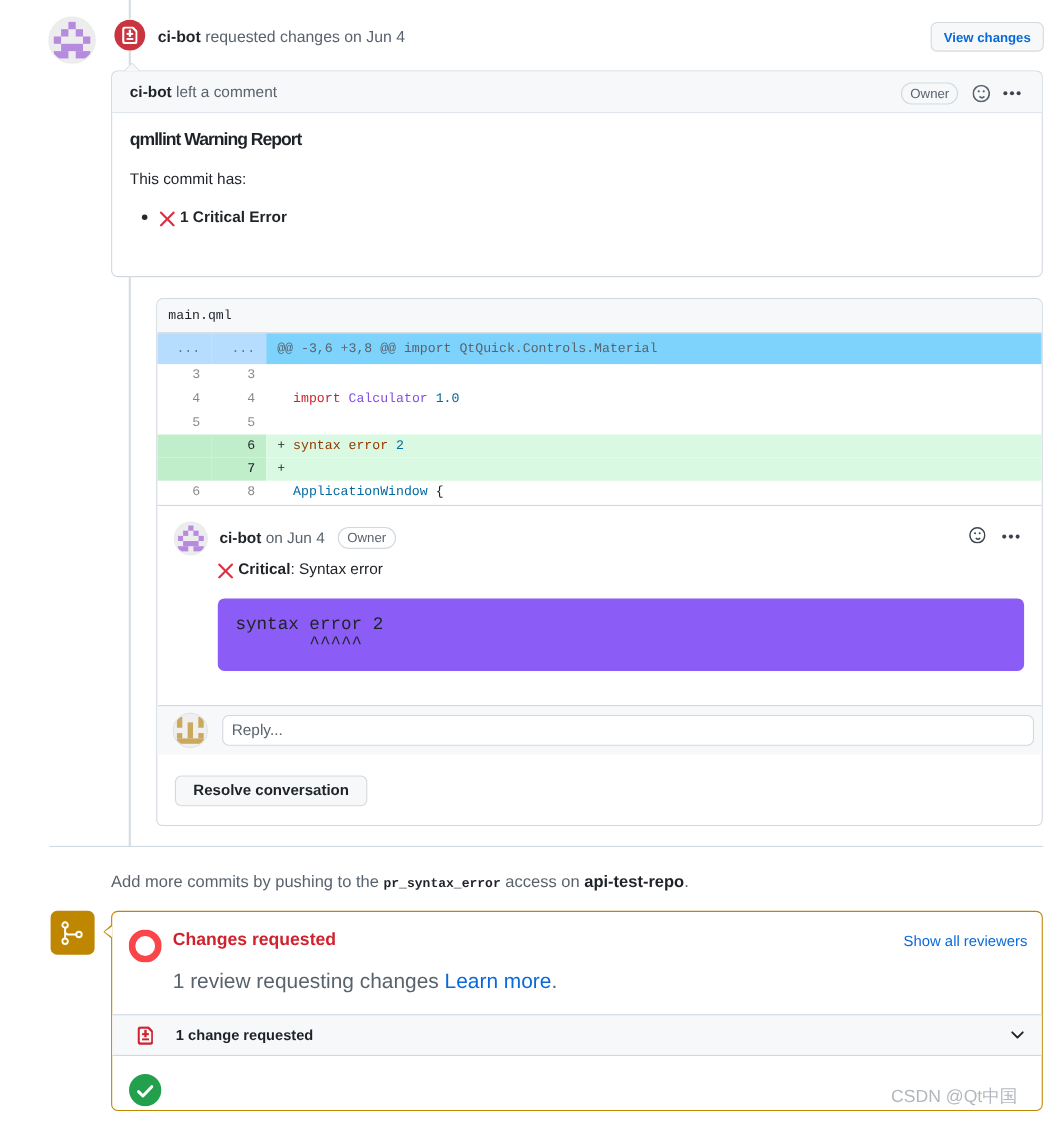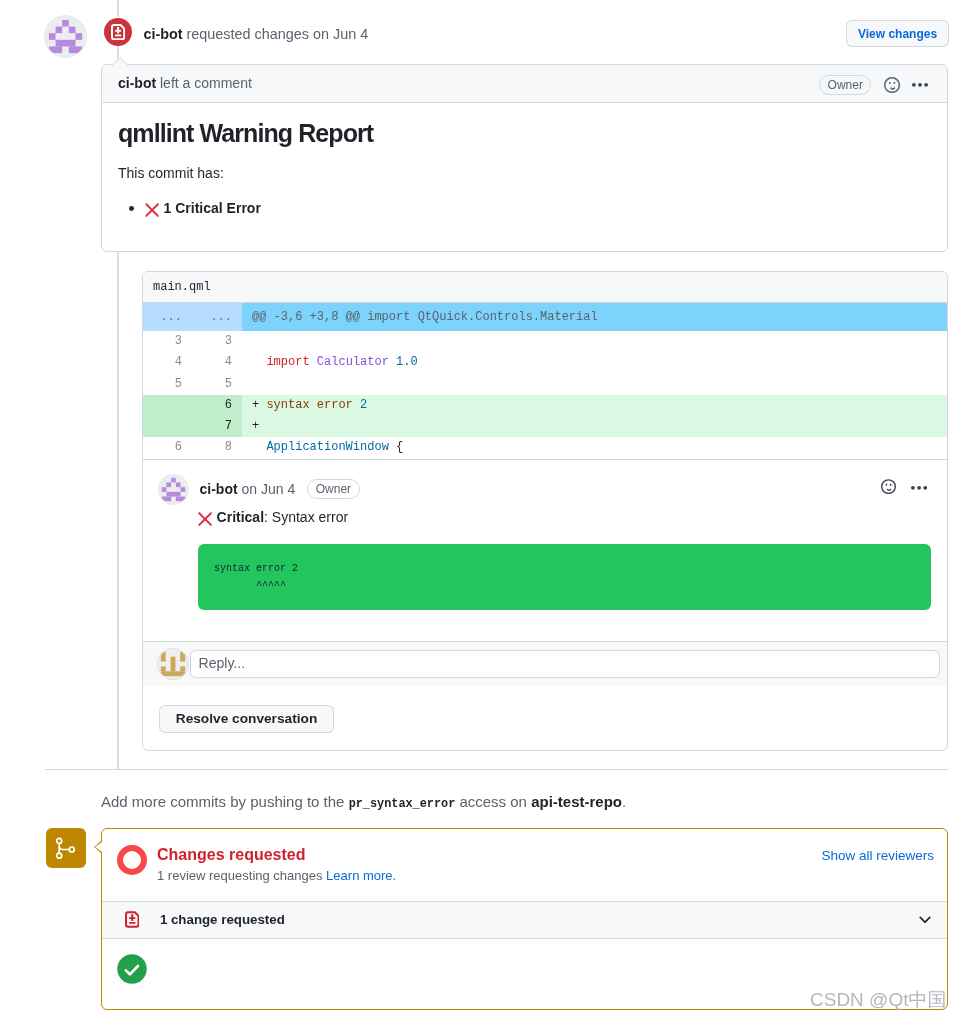--- a/index.html
+++ b/index.html
@@ -47,21 +47,21 @@
 
   .label-pill { display:inline-flex; align-items:center; justify-content:center;
      border:1px solid #d1d9e0; border-radius:2em; color:#59636e;
      font-size:12px; height:20px; padding:0 8px; background:transparent; }
 
   .icon-btn { position:absolute; color:#59636e; cursor:pointer; line-height:0; }
   .icon-btn svg { display:block; }
 
   
   .md { padding:14.8px 16px 16px; }
-  .md h2 { margin:0; font-size:25px; font-weight:700; line-height:1.25; color:#1f2328;
+  .md h2 { margin:0; font-size:16px; font-weight:700; line-height:1.25; color:#1f2328;
            letter-spacing:-0.92px; }
   .md p  { margin:14px 0 0; font-size:14px; line-height:1.5; }
   .md ul { margin:12px 0 0; padding-left:27px; list-style:none; }
   .md li { font-size:14px; line-height:25px; position:relative; }
   .md li::before { content:""; position:absolute; left:-16.2px; top:10.1px;
         width:4.8px; height:4.8px; border-radius:50%; background:#24292f; }
   .emoji { display:inline-block; width:14.2px; height:14.2px; vertical-align:-4.1px; margin-right:4.4px; }
 
   
   .diff-box { position:absolute; border:1px solid #d1d9e0; border-radius:6px; background:#fff; overflow:hidden;}
@@ -88,45 +88,45 @@
   .hk { color:#59636e; }
   .pl { color:#1f2328; }
 
   
   .ic { border-top:1px solid #d1d9e0; padding:15px 16px 31.2px 16px; position:relative;}
   .ic-head { display:flex; align-items:center; gap:11.5px; height:29px;}
   .ic-name { font-size:14px; color:#59636e; }
   .ic-name b { color:#1f2328; font-weight:600; }
   .ic-body { margin-left:39px; margin-top:3.5px; font-size:14px; line-height:1.5;}
   .ic-body b { font-weight:600; }
-  .code-block { margin-top:15.5px; background:#22c55e; border-radius:6px; padding:16px;
-       font-family:"Liberation Mono", monospace; font-size:10px; color:#1f2328; white-space:pre; line-height:17px;
+  .code-block { margin-top:15.5px; background:#8b5cf6; border-radius:6px; padding:16px;
+       font-family:"Liberation Mono", monospace; font-size:16px; color:#1f2328; white-space:pre; line-height:17px;
        width:733px;}
 
   .reply-row { background:#f6f8fa; border-top:1px solid #d1d9e0; display:flex; align-items:center;
-               padding:7px 7px 7px 14.6px; gap:2px;}
+               padding:7px 7px 7px 14.6px; gap:14px;}
   .reply-input { flex:1; height:28.5px; background:#fff; border:1px solid #d1d9e0; border-radius:6px;
                  display:flex; align-items:center; padding:0 8px; color:#59636e; font-size:14px;}
 
   .resolve-wrap { padding:19px 16px 17px 16px; }
 
   .hr { position:absolute; height:1px; background:#d1d9e0; }
 
   
   .merge-box { position:absolute; border:1px solid #bf8700; border-radius:6px; background:#fff; overflow:hidden;}
   .merge-badge { position:absolute; width:40px; height:40px; border-radius:6px; background:#bf8700;
      display:flex; align-items:center; justify-content:center; }
   .mrow { display:flex; padding:12px 16px; }
   .mrow .txt { flex:1; }
   .m-title { font-size:16px; font-weight:600; line-height:1.25; }
-  .m-sub { font-size:13px; color:#59636e; margin-top:2px; line-height:1.4;}
+  .m-sub { font-size:19px; color:#59636e; margin-top:15px; line-height:1.4;}
   .m-sub a, .m-link { color:#0969da; text-decoration:none; }
   .status-strip { background:#f6f8fa; border-top:1px solid #d1d9e0; border-bottom:1px solid #d1d9e0;
      display:flex; align-items:center; height:38px; padding:0 13px 0 22.7px; gap:20.7px;}
-  .watermark { position:absolute; color:#b3b7bd; font-size:19px; font-weight:400; white-space:pre; }
+  .watermark { position:absolute; color:#b3b7bd; font-size:16px; font-weight:400; white-space:pre; }
 </style>
 </head>
 <body>
 
 <div class="page">
 
   <div class="rail" style="top:0;height:17px;"></div>
   <div class="rail" style="top:46px;height:13px;"></div>
   <div class="rail" style="top:252px;height:518px;"></div>
 

